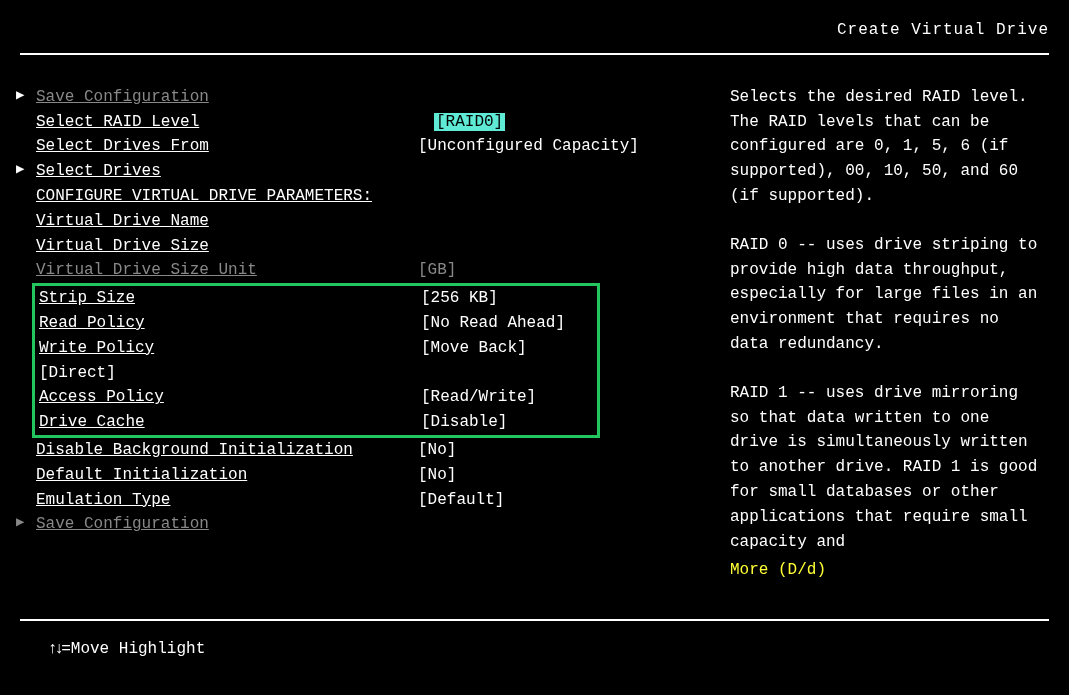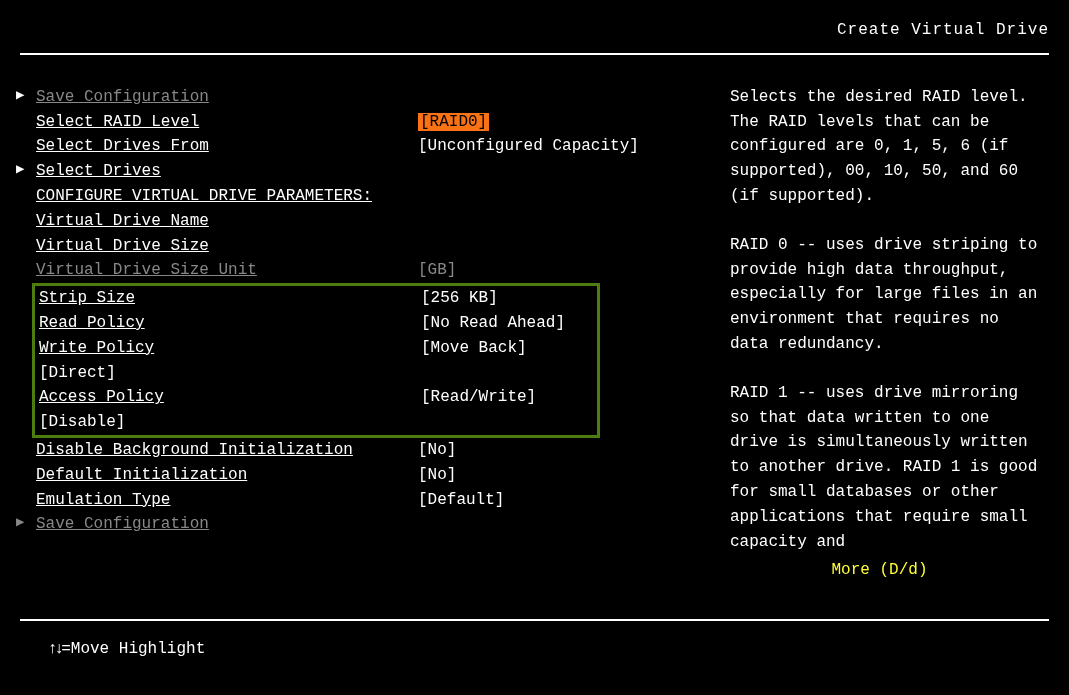--- a/index.html
+++ b/index.html
@@ -58,37 +58,38 @@
   .label {
     width: 382px;
     white-space: pre;
     text-decoration: underline;
   }
   .value {
     white-space: pre;
   }
   .dim { color: #888; }
   .hl {
-    background: #f97316;
+    background: #5eead4;
     color: #000;
     padding: 0 2px;
+    margin-left: 16px;
   }
   .highlight-box {
-    border: 3px solid #4d7c0f;
+    border: 3px solid #22c55e;
     margin-left: 12px;
     margin-right: 120px;
     padding: 0 0 0 4px;
     position: relative;
   }
   .highlight-box .row { padding-left: 0; }
   .highlight-box .label { width: 382px; }
   .help p { margin-bottom: 24px; }
   .more {
     color: #ffff33;
-    text-align: center;
+    text-align: left;
     padding-right: 10px;
   }
   .footer {
     display: flex;
     padding: 6px 20px 0 28px;
     gap: 120px;
     flex-direction: column;
   }
   .footer span { white-space: pre; }
   .arrows-glyph { letter-spacing: -3px; }
@@ -157,20 +158,21 @@
           <span class="value">[Move Back]</span>
         </div>
         <div class="row">
           <span class="value">[Direct]</span>
         </div>
         <div class="row">
           <span class="label">Access Policy</span>
           <span class="value">[Read/Write]</span>
         </div>
         <div class="row">
+          <span class="label">Drive Cache</span>
           <span class="value">[Disable]</span>
         </div>
       </div>
 
       <div class="row">
         <span class="label">Disable Background Initialization</span>
         <span class="value">[No]</span>
       </div>
 
       <div class="row">

